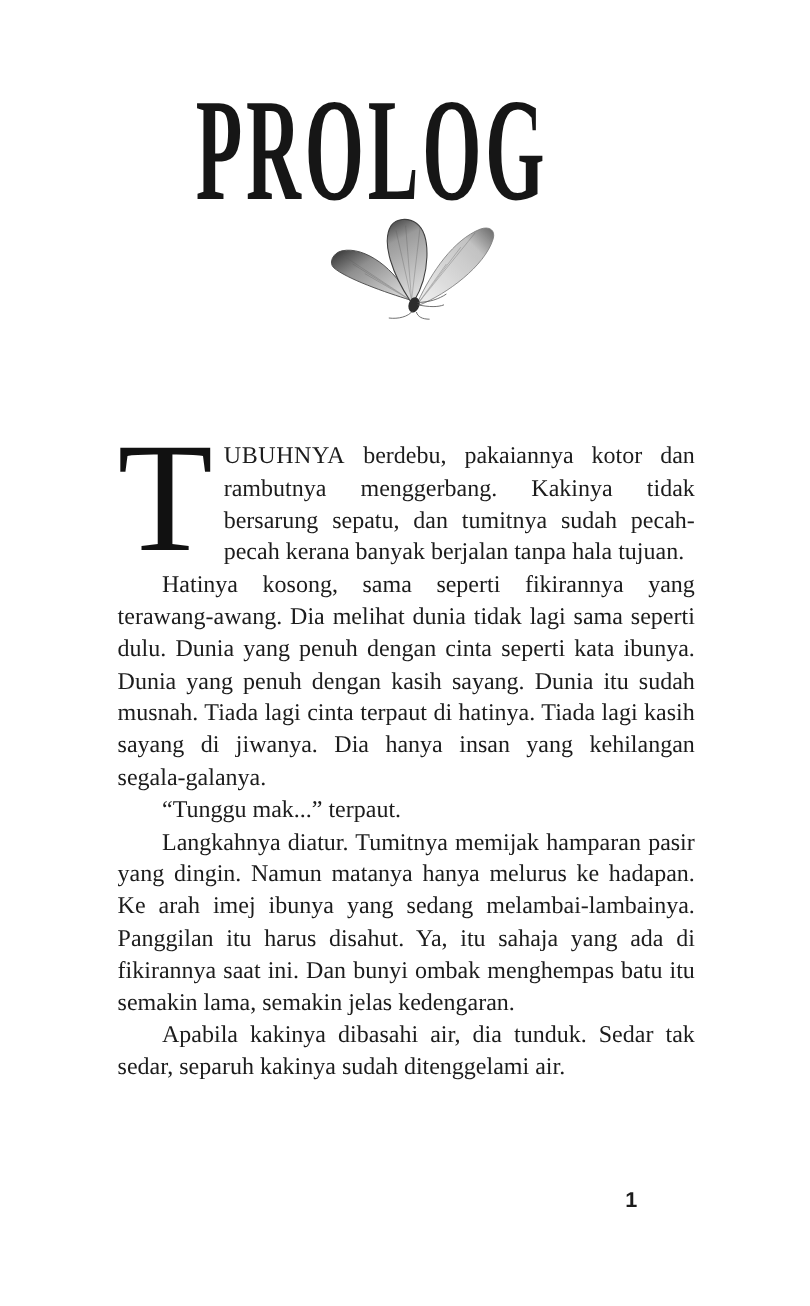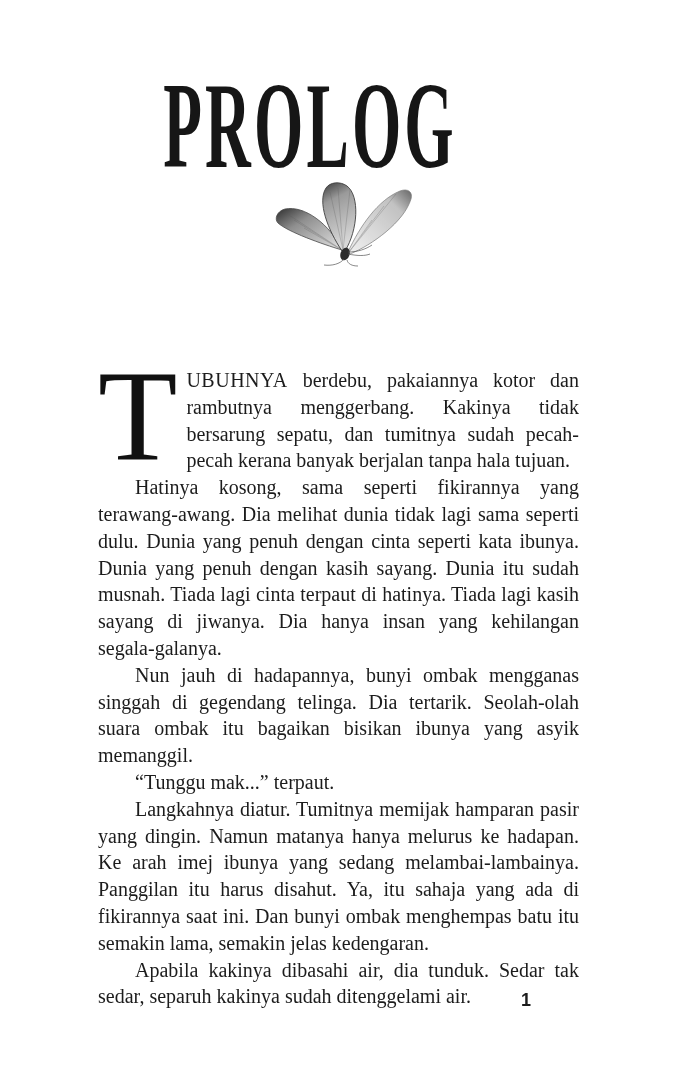--- a/index.html
+++ b/index.html
@@ -146,21 +146,20 @@
   </div>
 
   <div class="body-text">
 
     <p>
       <span class="drop-cap">T</span><span class="lead-word">UBUHNYA</span><span> berdebu, pakaiannya kotor dan rambutnya menggerbang. Kakinya tidak bersarung sepatu, dan tumitnya sudah pecah-pecah kerana banyak berjalan tanpa hala tujuan.</span>
     </p>
 
     <p class="indented"><span>Hatinya kosong, sama seperti fikirannya yang terawang-awang. Dia melihat dunia tidak lagi sama seperti dulu. Dunia yang penuh dengan cinta seperti kata ibunya. Dunia yang penuh dengan kasih sayang. Dunia itu sudah musnah. Tiada lagi cinta terpaut di hatinya. Tiada lagi kasih sayang di jiwanya. Dia hanya insan yang kehilangan segala-galanya.</span></p>
 
-    <p class="indented"><span>Nun jauh di hadapannya, bunyi ombak mengganas singgah di gegendang telinga. Dia tertarik. Seolah-olah suara ombak itu bagaikan bisikan ibunya yang asyik memanggil.</span></p>
 
     <p class="indented"><span>“Tunggu mak...” terpaut.</span></p>
 
 
     <p class="indented"><span>Langkahnya diatur. Tumitnya memijak hamparan pasir yang dingin. Namun matanya hanya melurus ke hadapan. Ke arah imej ibunya yang sedang melambai-lambainya. Panggilan itu harus disahut. Ya, itu sahaja yang ada di fikirannya saat ini. Dan bunyi ombak menghempas batu itu semakin lama, semakin jelas kedengaran.</span></p>
 
     <p class="indented"><span>Apabila kakinya dibasahi air, dia tunduk. Sedar tak sedar, separuh kakinya sudah ditenggelami air.</span></p>
 
   </div>
 

